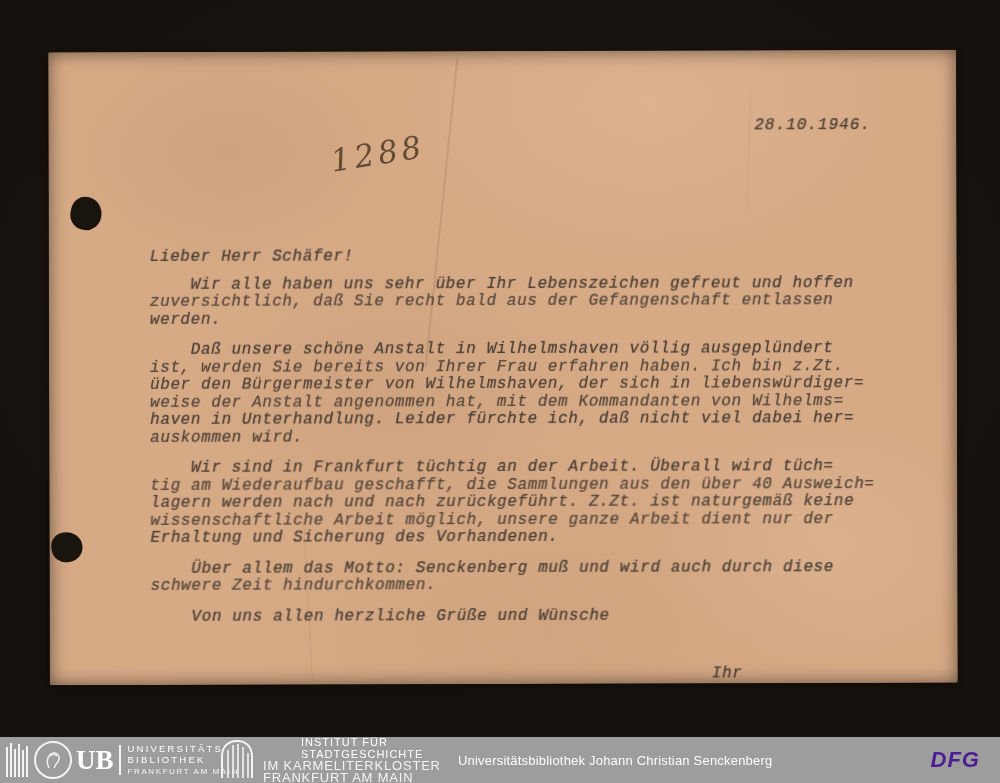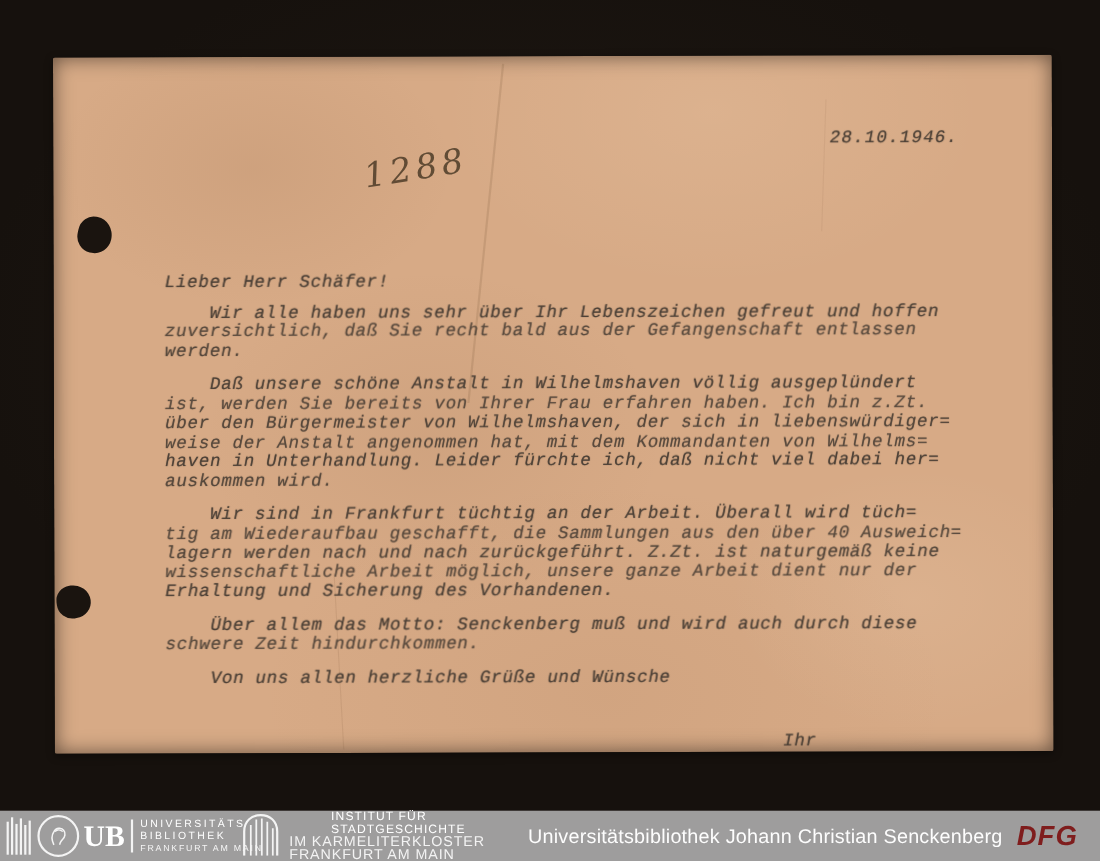--- a/index.html
+++ b/index.html
@@ -72,24 +72,24 @@
   }
   #ub-letters{font-family:"Liberation Serif", serif;font-weight:bold;font-size:27px;letter-spacing:0;}
   .vsep{width:2px;height:30px;background:#f4f4f4;margin:0 7px 0 5px;}
   .logo-text{font-size:9.5px;line-height:11px;letter-spacing:2.2px;white-space:nowrap;}
   .logo-text .small{font-size:8px;letter-spacing:1.6px;opacity:.9;}
   #inst-group{left:219px;}
   #inst-icon{margin-right:8px;}
   #inst-text{font-size:11px;line-height:12px;letter-spacing:1px;white-space:nowrap;}
   #inst-text .b{font-weight:normal;margin-left:38px;}
   #inst-text .small{font-size:13px;letter-spacing:.8px;opacity:.88;line-height:10px;}
-  #library-name{position:absolute;left:480px;top:0;height:46px;display:flex;align-items:center;
-    font-size:18px;color:#fdfdfd;letter-spacing:.2px;}
+  #library-name{position:absolute;left:458px;top:0;height:46px;display:flex;align-items:center;
+    font-size:13px;color:#fdfdfd;letter-spacing:.2px;}
   #dfg-logo{position:absolute;right:20px;top:0;height:46px;display:flex;align-items:center;
-    font-weight:bold;font-style:italic;font-size:25px;letter-spacing:1px;color:#7f1d1d;}
+    font-weight:bold;font-style:italic;font-size:22px;letter-spacing:1px;color:#4c1d95;}
 </style>
 </head>
 <body>
 
 <div id="stage">
 
   <div id="paper">
     <div class="crease" id="crease-1"></div>
     <div class="crease" id="crease-2"></div>
     <div class="crease" id="crease-3"></div>

